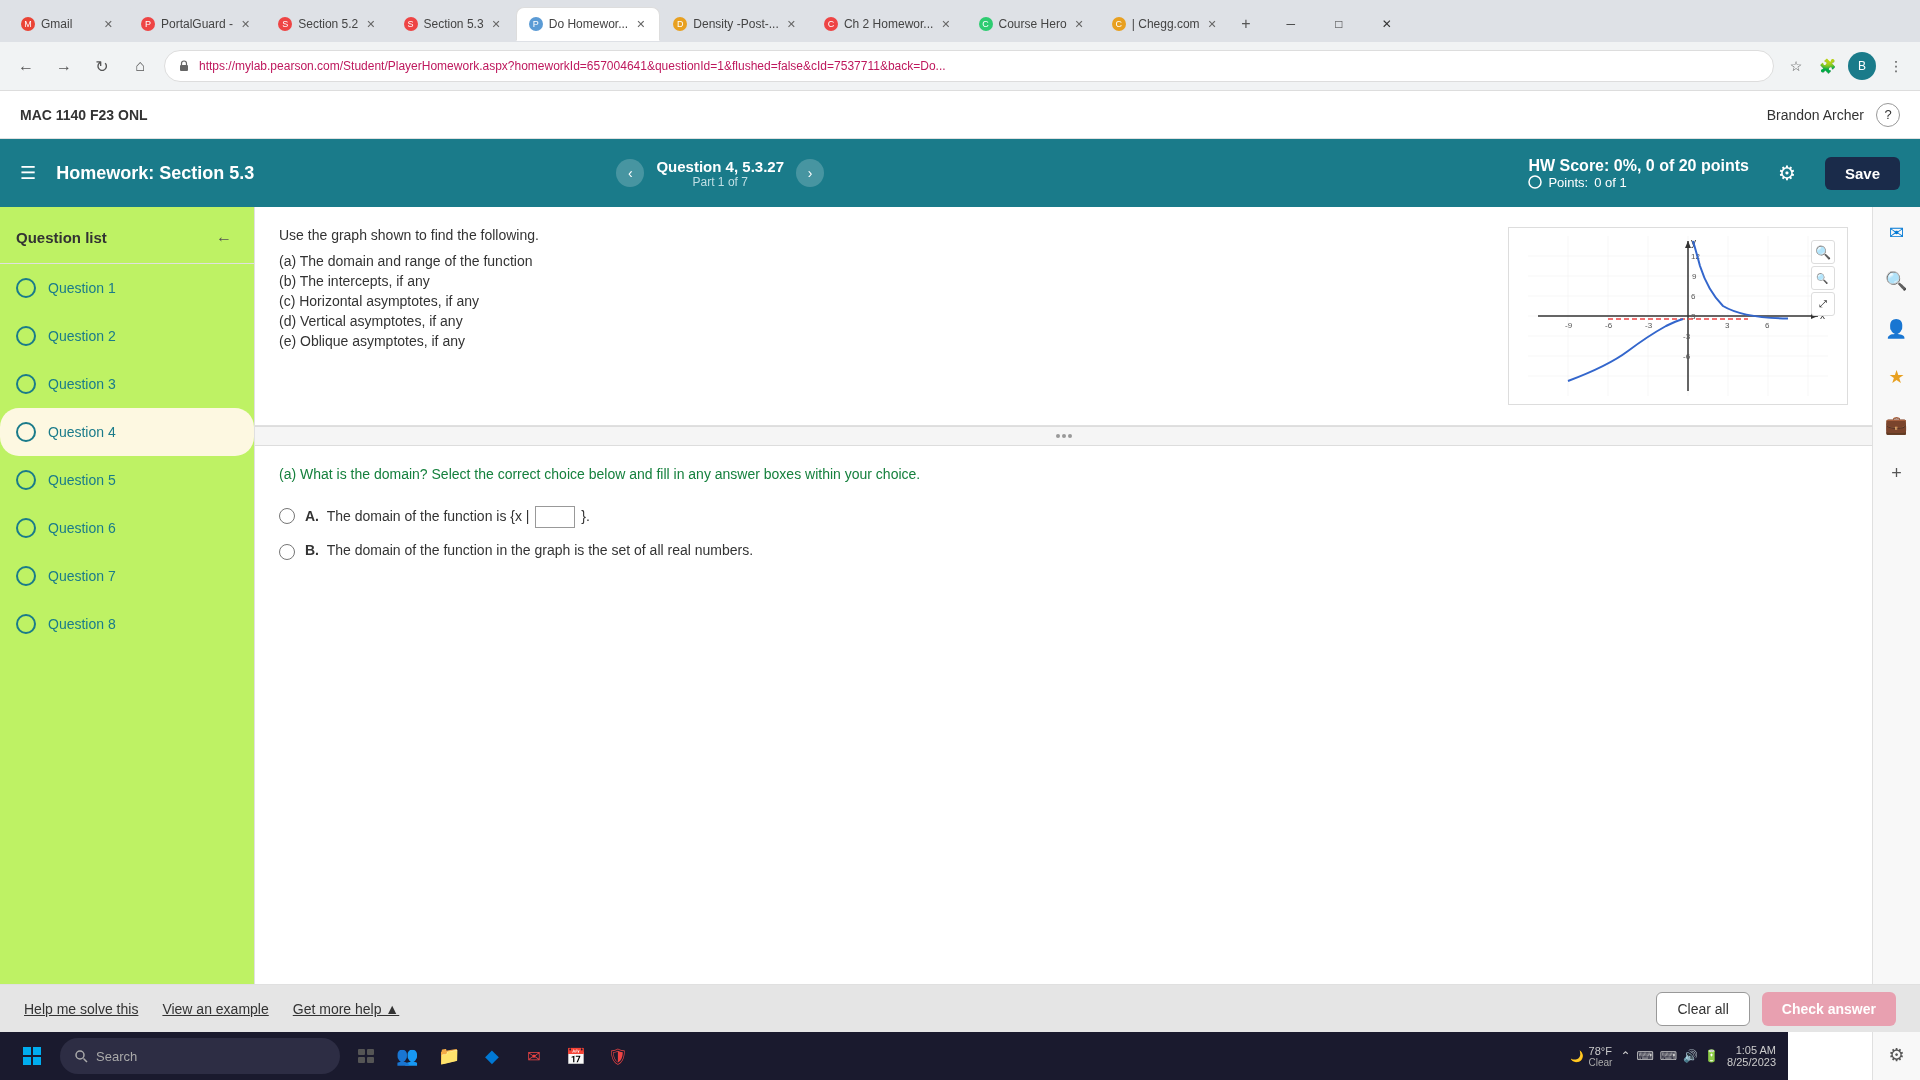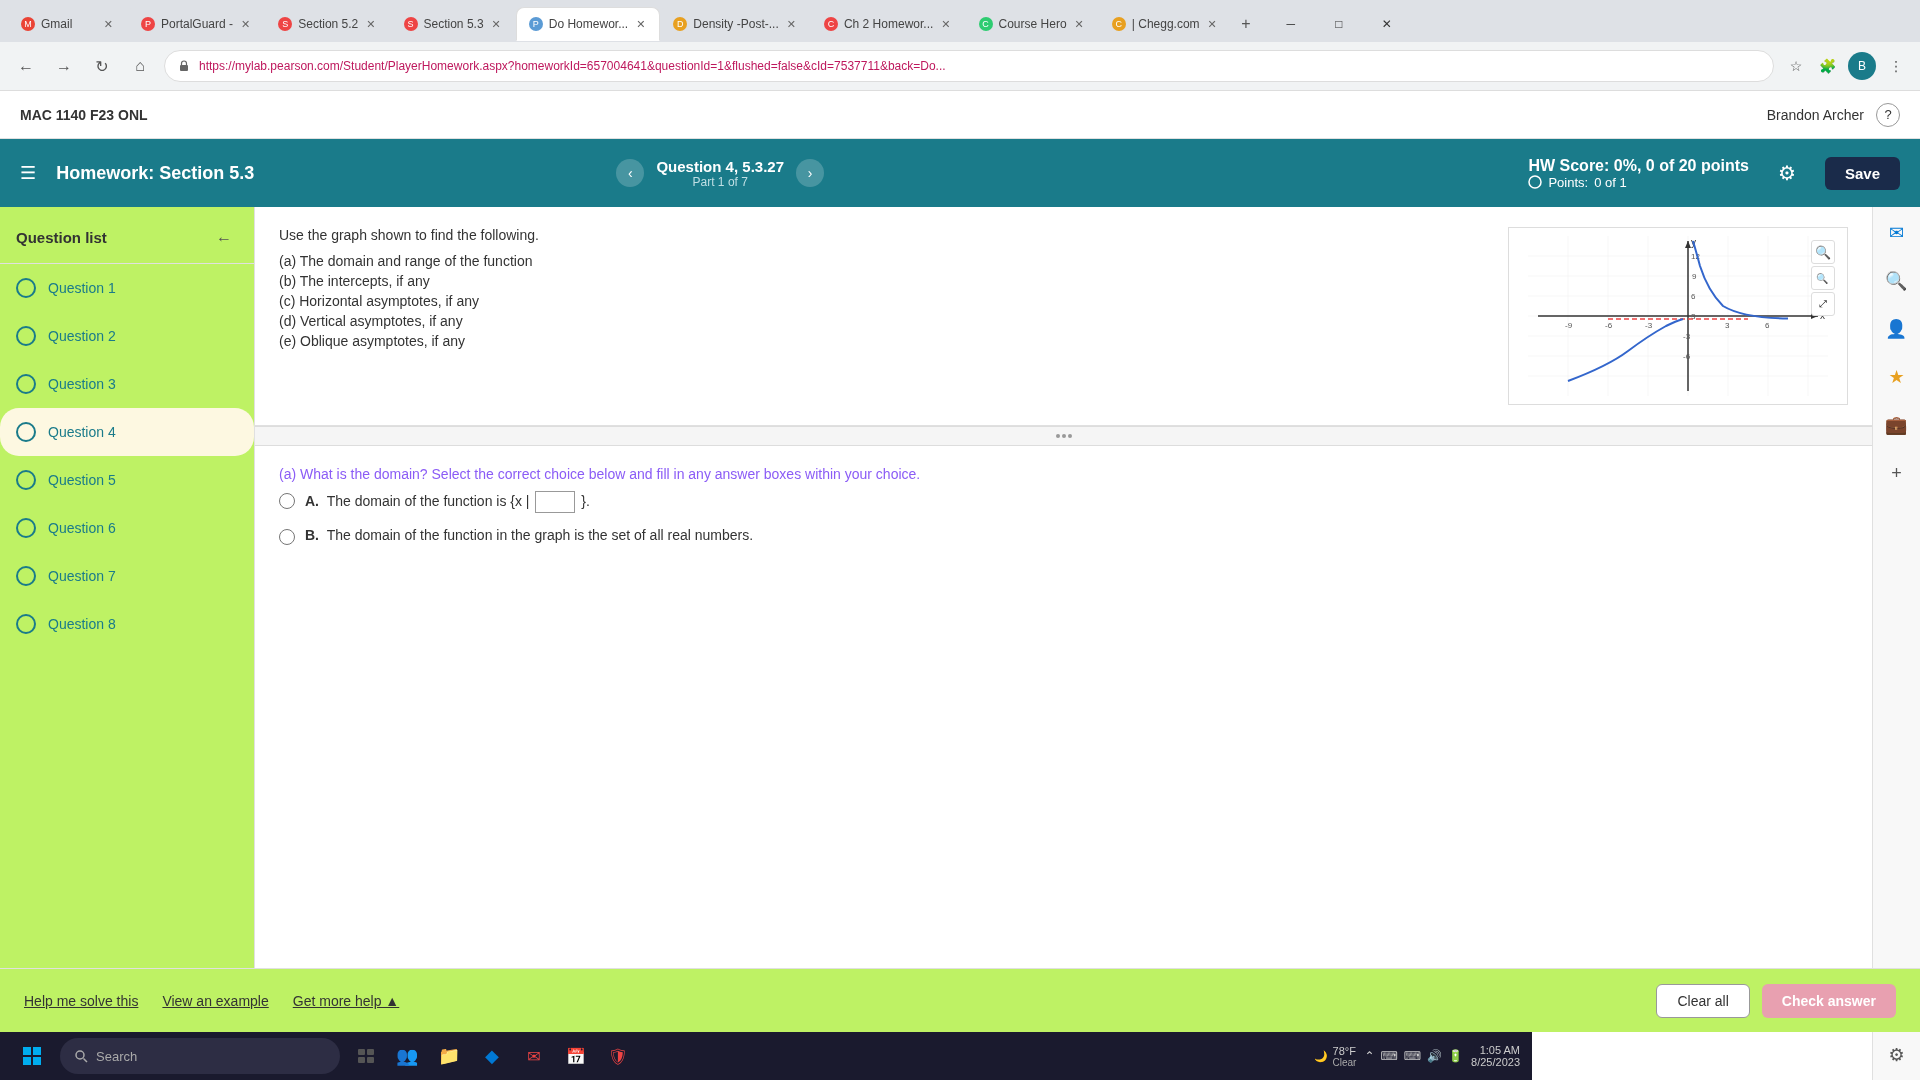--- a/index.html
+++ b/index.html
@@ -367,22 +367,22 @@
       color: #333;
       margin-bottom: 4px;
     }
 
     
     .answer-section {
       padding: 20px 24px;
     }
     .answer-question-text {
       font-size: 14px;
-      color: #8b5cf6;
-      margin-bottom: 9px;
+      color: #15803d;
+      margin-bottom: 24px;
     }
     .radio-option {
       display: flex;
       align-items: flex-start;
       gap: 10px;
       margin-bottom: 14px;
     }
     .radio-option input[type="radio"] {
       margin-top: 2px;
       cursor: pointer;
@@ -434,22 +434,22 @@
       border-radius: 50%;
       background: #999;
     }
 
     
     .footer {
       position: fixed;
       bottom: 0;
       left: 0;
       right: 0;
-      height: 64px;
-      background: #bef264;
+      height: 48px;
+      background: #e5e5e5;
       border-top: 1px solid #e0e0e0;
       display: flex;
       align-items: center;
       padding: 0 24px;
       gap: 24px;
       z-index: 100;
     }
     .footer-link {
       font-size: 14px;
       color: #333;
@@ -853,21 +853,21 @@
 <div class="footer" style="position: absolute; bottom: 48px; width: 1920px;">
   <span class="footer-link">Help me solve this</span>
   <span class="footer-link">View an example</span>
   <span class="footer-link">Get more help ▲</span>
   <div class="footer-right">
     <button class="clear-all-btn">Clear all</button>
     <button class="check-answer-btn">Check answer</button>
   </div>
 </div>
 
-<div class="taskbar" style="bottom: 0px; position: absolute; width: 1532px;">
+<div class="taskbar" style="bottom: 0px; position: absolute; width: 1788px;">
   <div class="taskbar-start">
     <svg width="20" height="20" viewBox="0 0 20 20">
       <rect x="1" y="1" width="8" height="8" fill="#00adef"></rect>
       <rect x="11" y="1" width="8" height="8" fill="#00adef"></rect>
       <rect x="1" y="11" width="8" height="8" fill="#00adef"></rect>
       <rect x="11" y="11" width="8" height="8" fill="#00adef"></rect>
     </svg>
   </div>
 
   <div class="taskbar-search">

